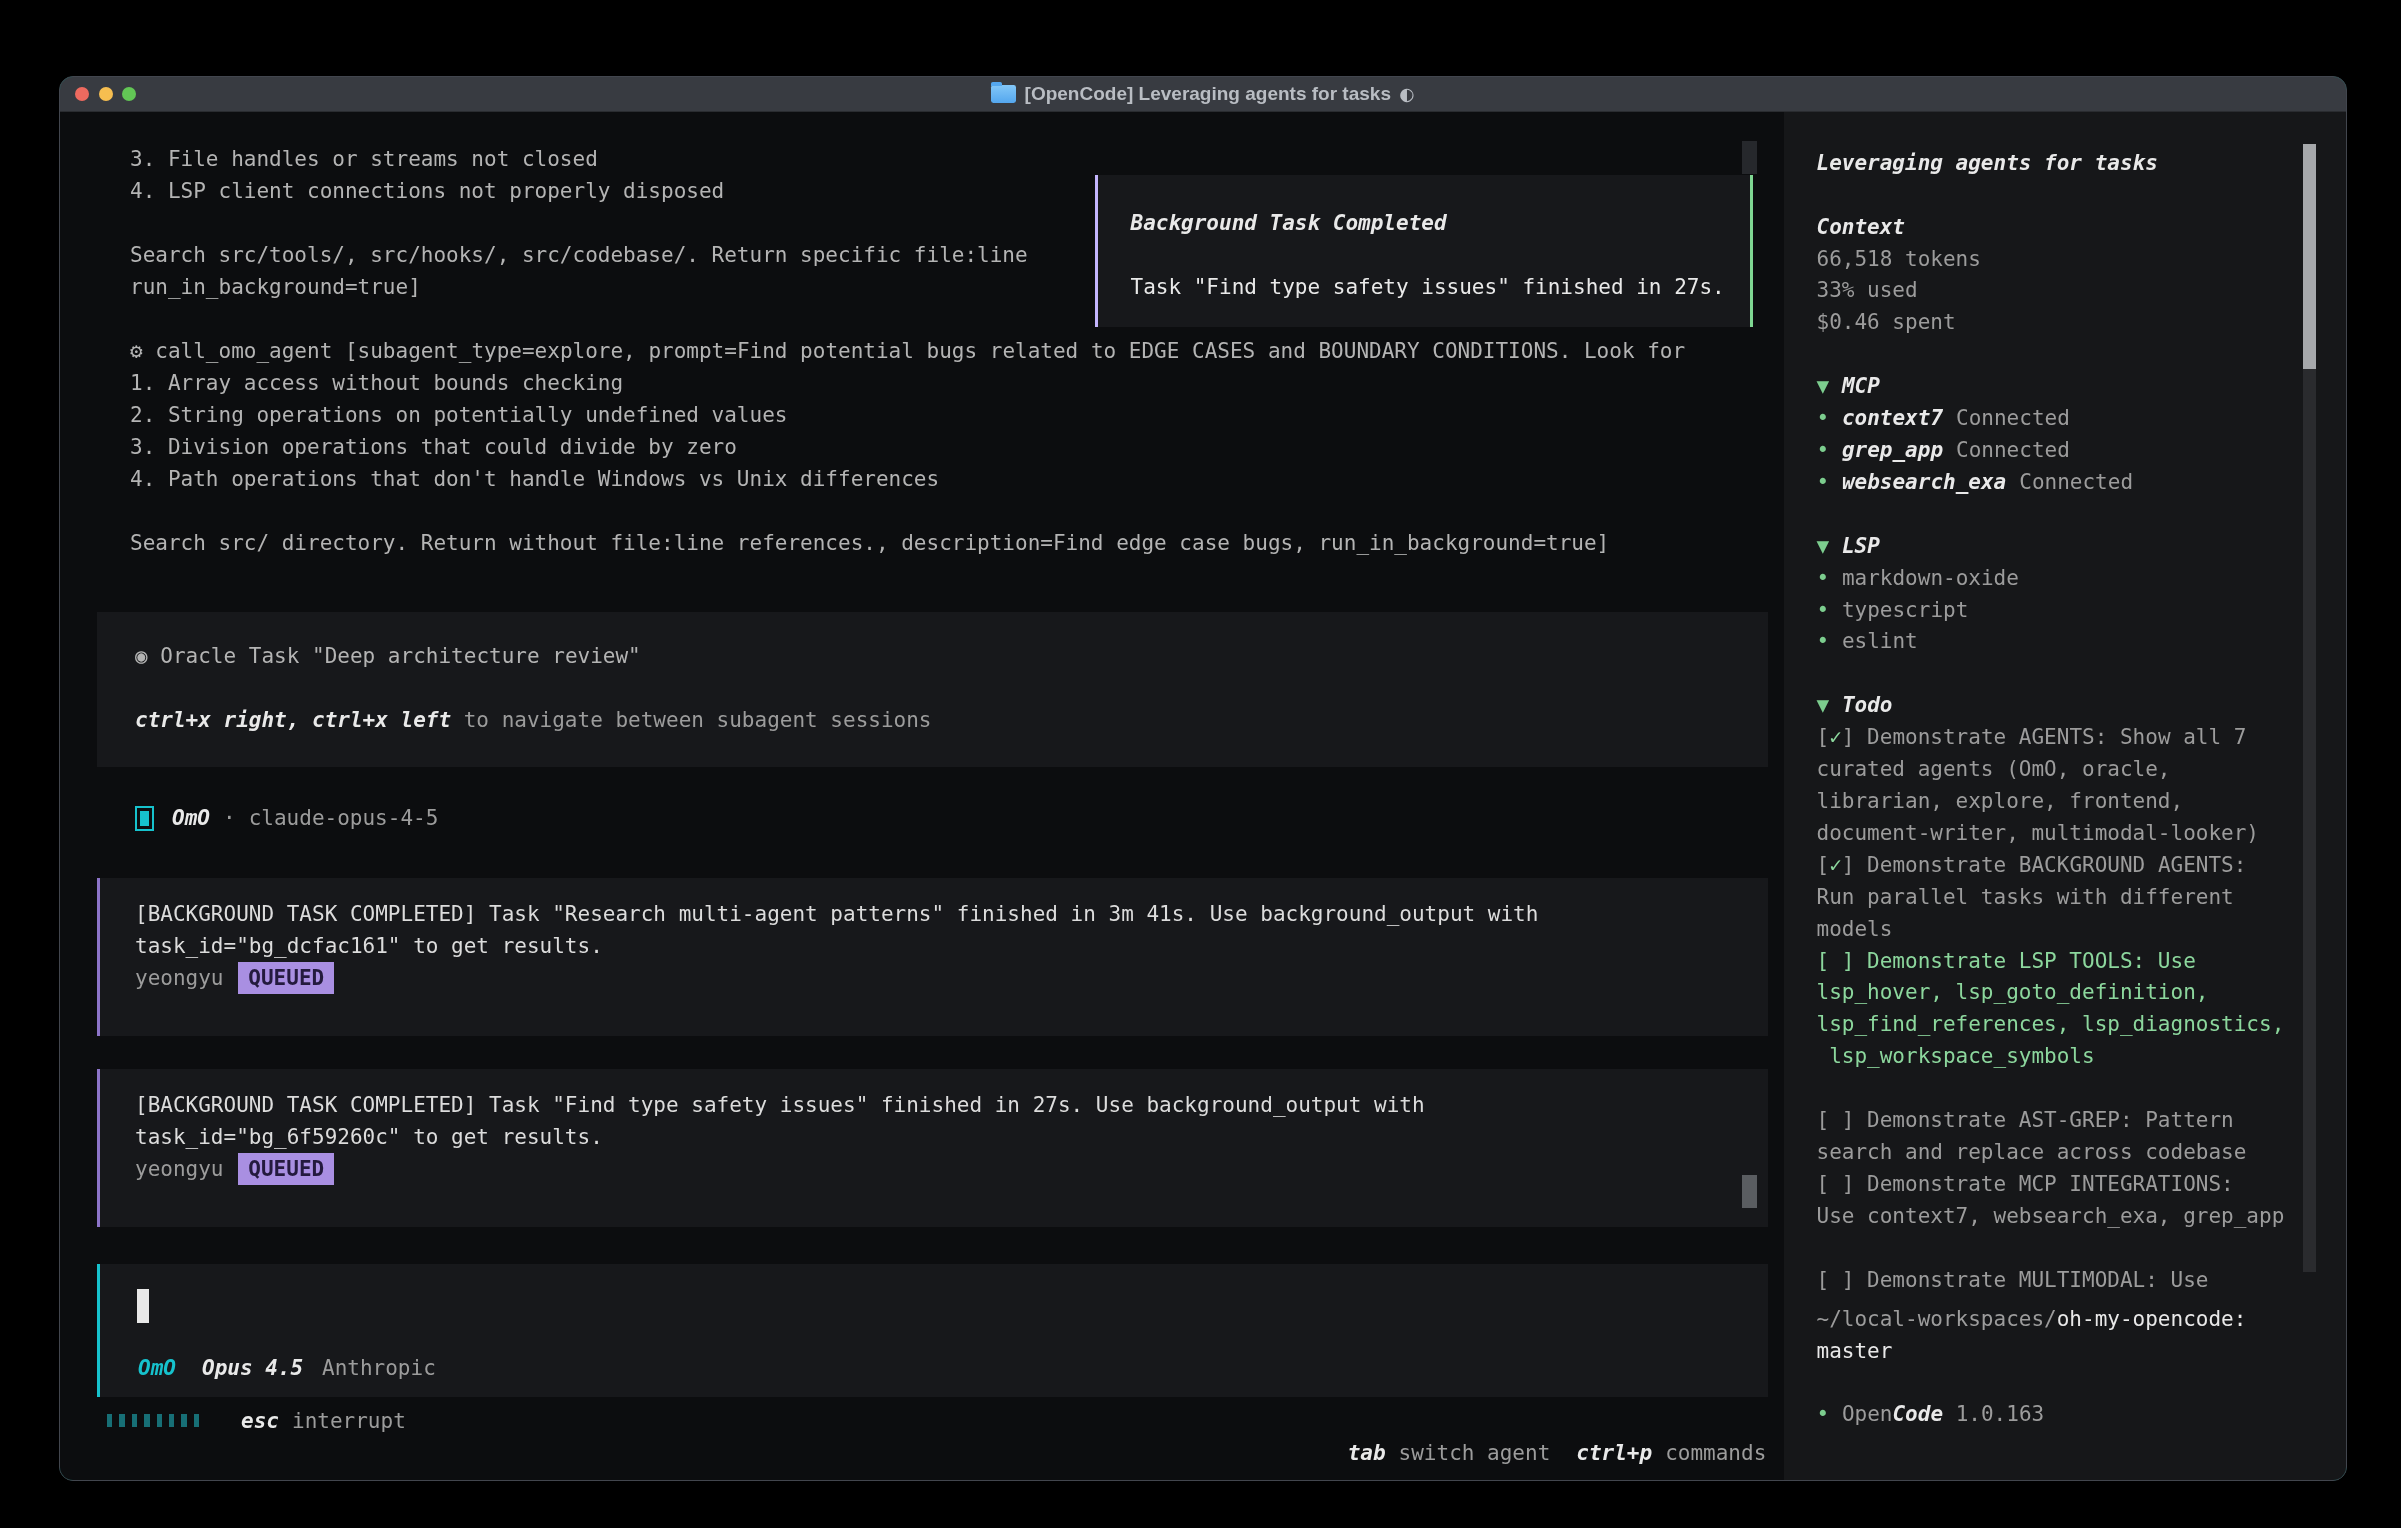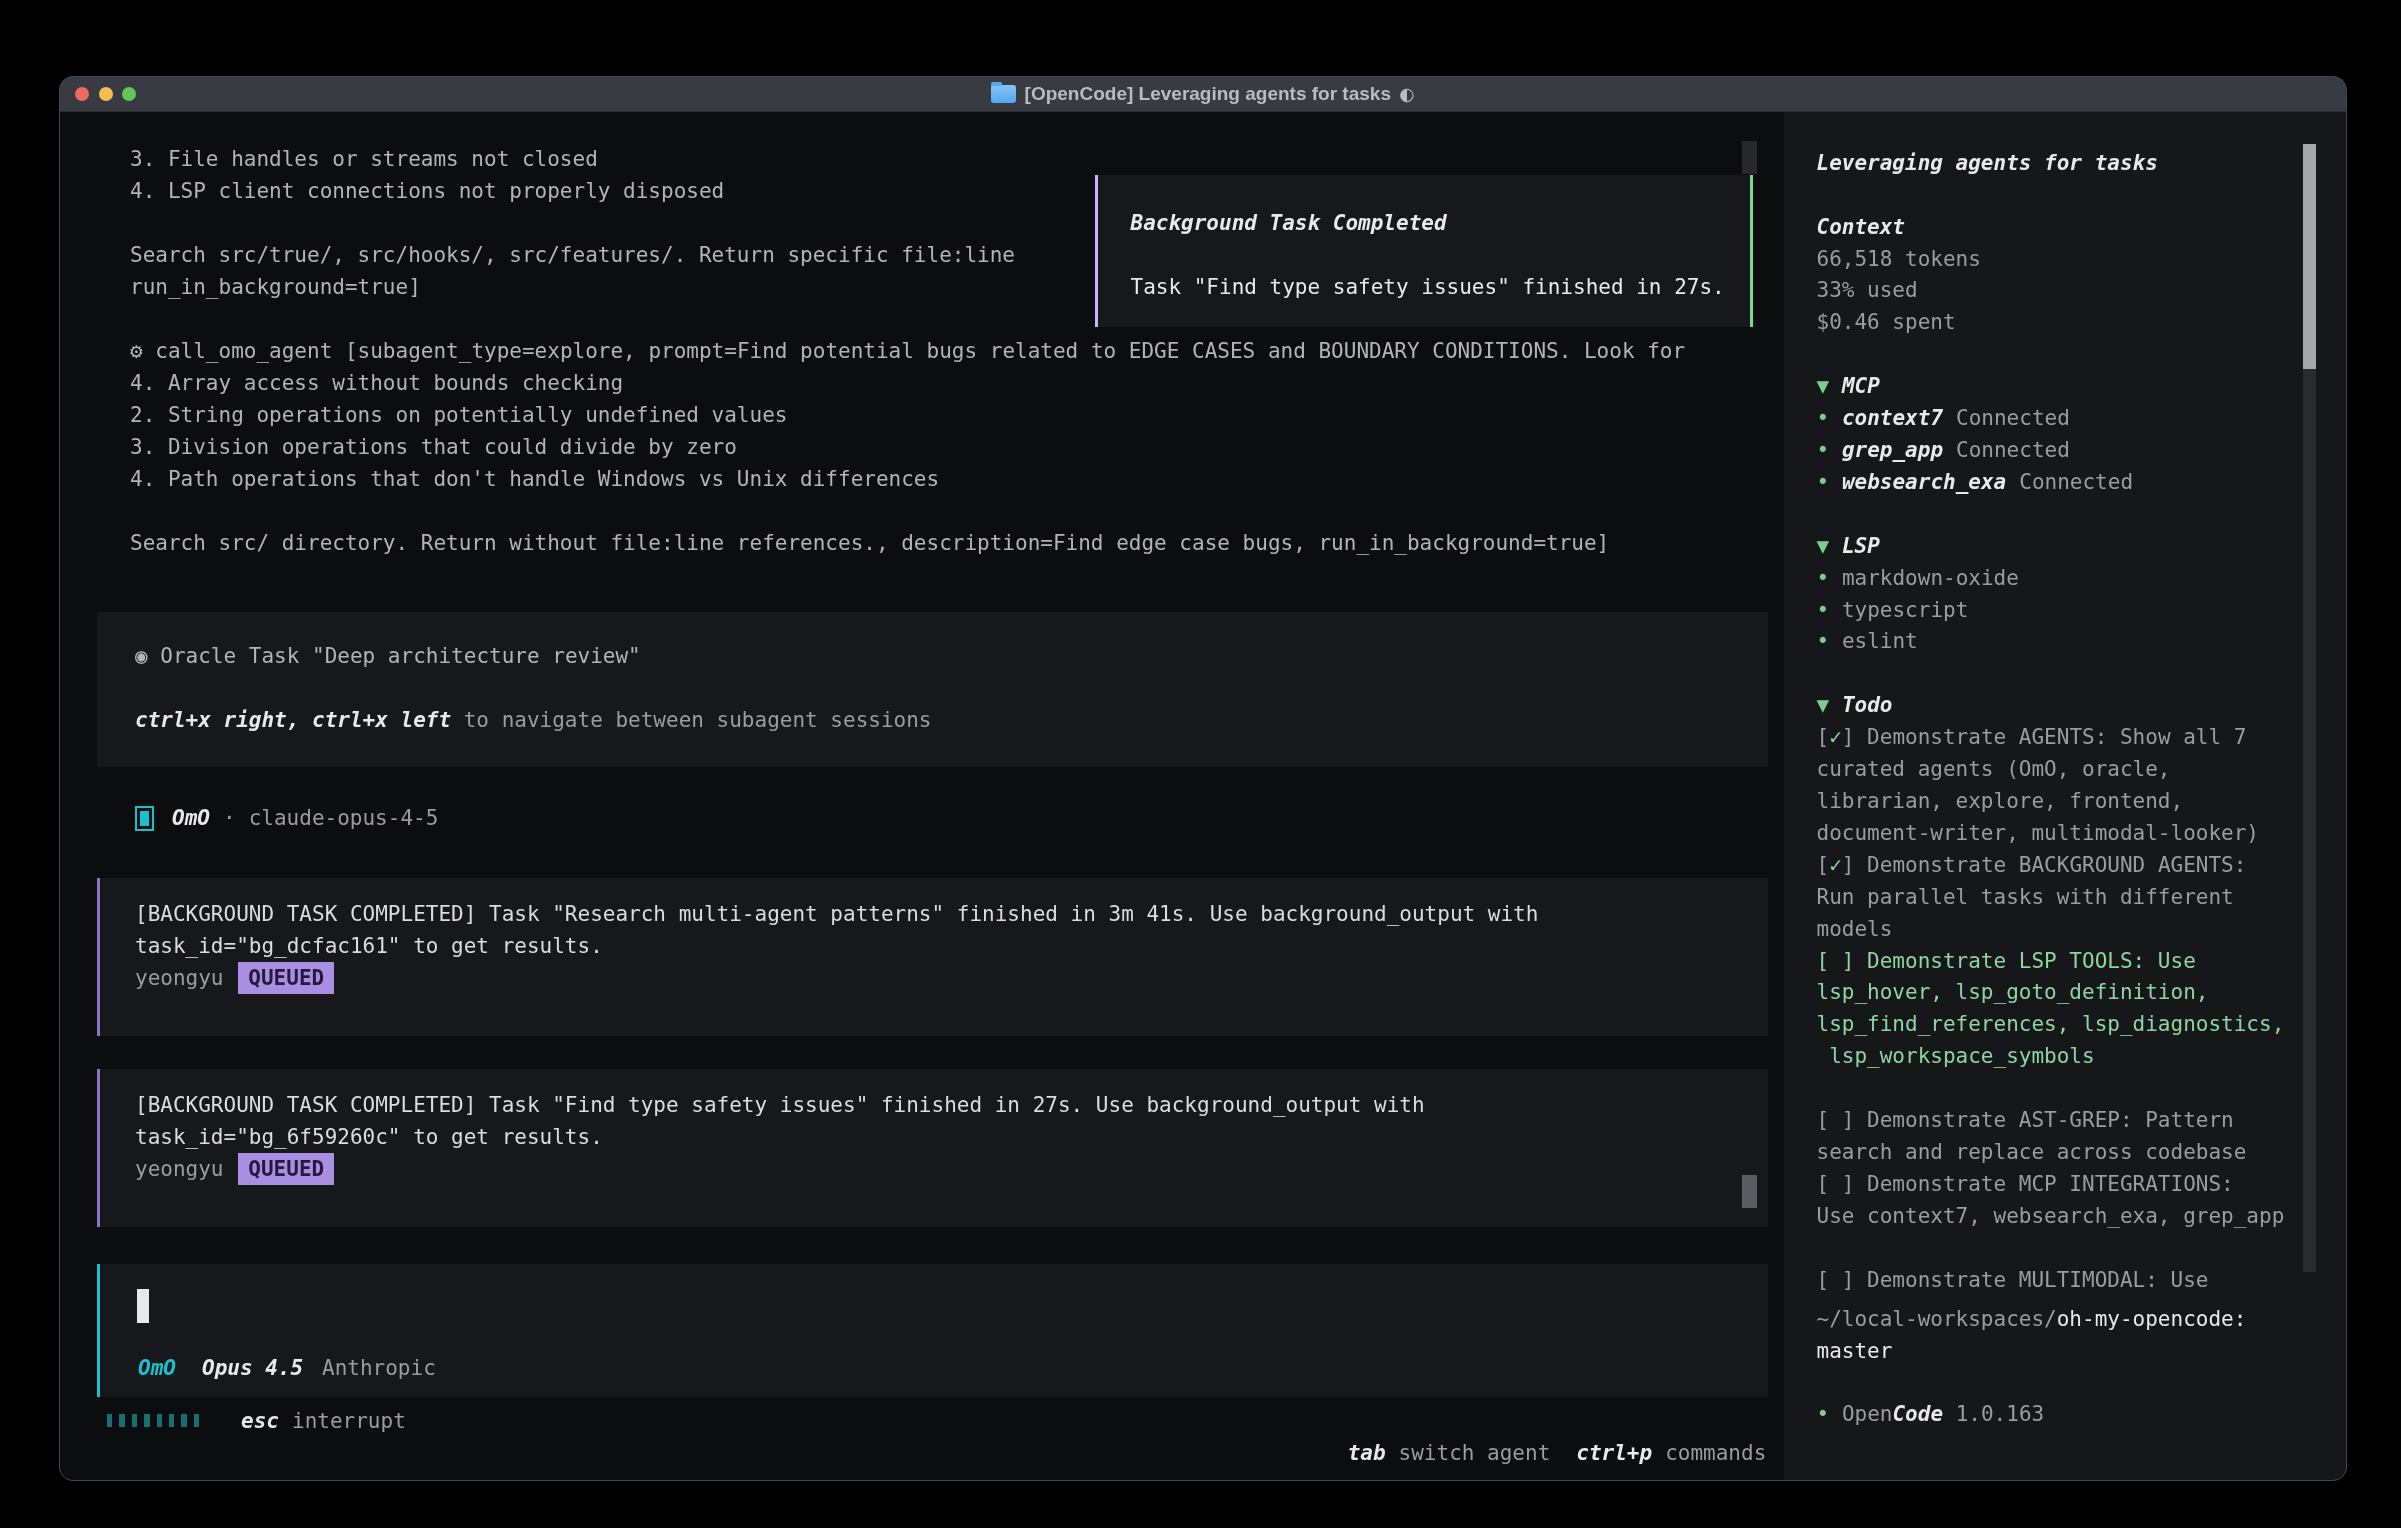--- a/index.html
+++ b/index.html
@@ -90,25 +90,25 @@
     </div>
   </div>
 
   <div class="content">
     <div class="main">
 
       <div class="term-lines">
         <div class="row">3. File handles or streams not closed</div>
         <div class="row">4. LSP client connections not properly disposed</div>
         <div class="row"></div>
-        <div class="row">Search src/true/, src/hooks/, src/features/. Return specific file:line</div>
+        <div class="row">Search src/tools/, src/hooks/, src/codebase/. Return specific file:line</div>
         <div class="row">run_in_background=true]</div>
         <div class="row"></div>
         <div class="row"><span>⚙</span><span> call_omo_agent [subagent_type=explore, prompt=Find potential bugs related to EDGE CASES and BOUNDARY CONDITIONS. Look for</span></div>
-        <div class="row">4. Array access without bounds checking</div>
+        <div class="row">1. Array access without bounds checking</div>
         <div class="row">2. String operations on potentially undefined values</div>
         <div class="row">3. Division operations that could divide by zero</div>
         <div class="row">4. Path operations that don't handle Windows vs Unix differences</div>
         <div class="row"></div>
         <div class="row">Search src/ directory. Return without file:line references., description=Find edge case bugs, run_in_background=true]</div>
       </div>
 
       <div class="notif">
         <div class="row bright bold">Background Task Completed</div>
         <div class="row"></div>

